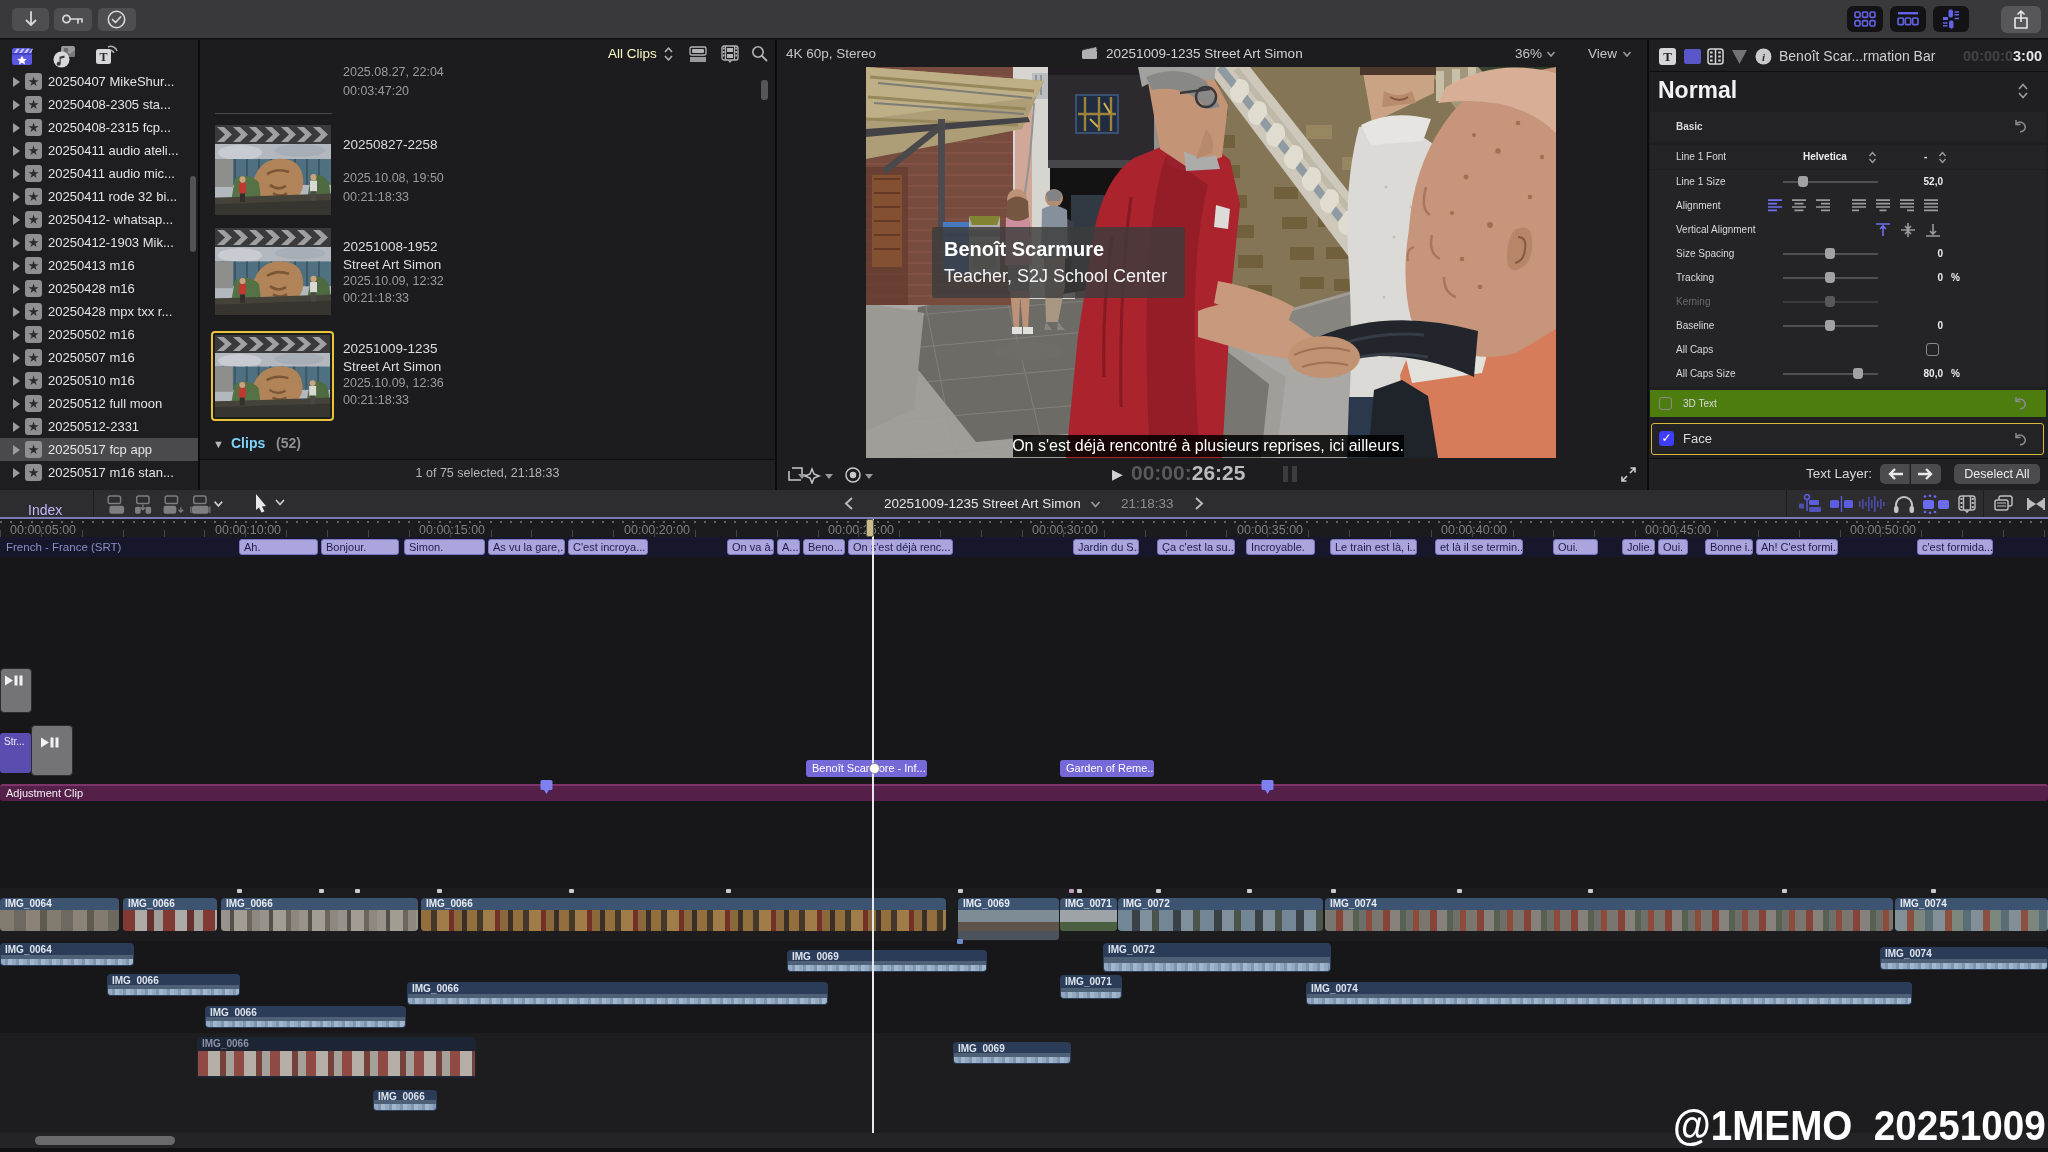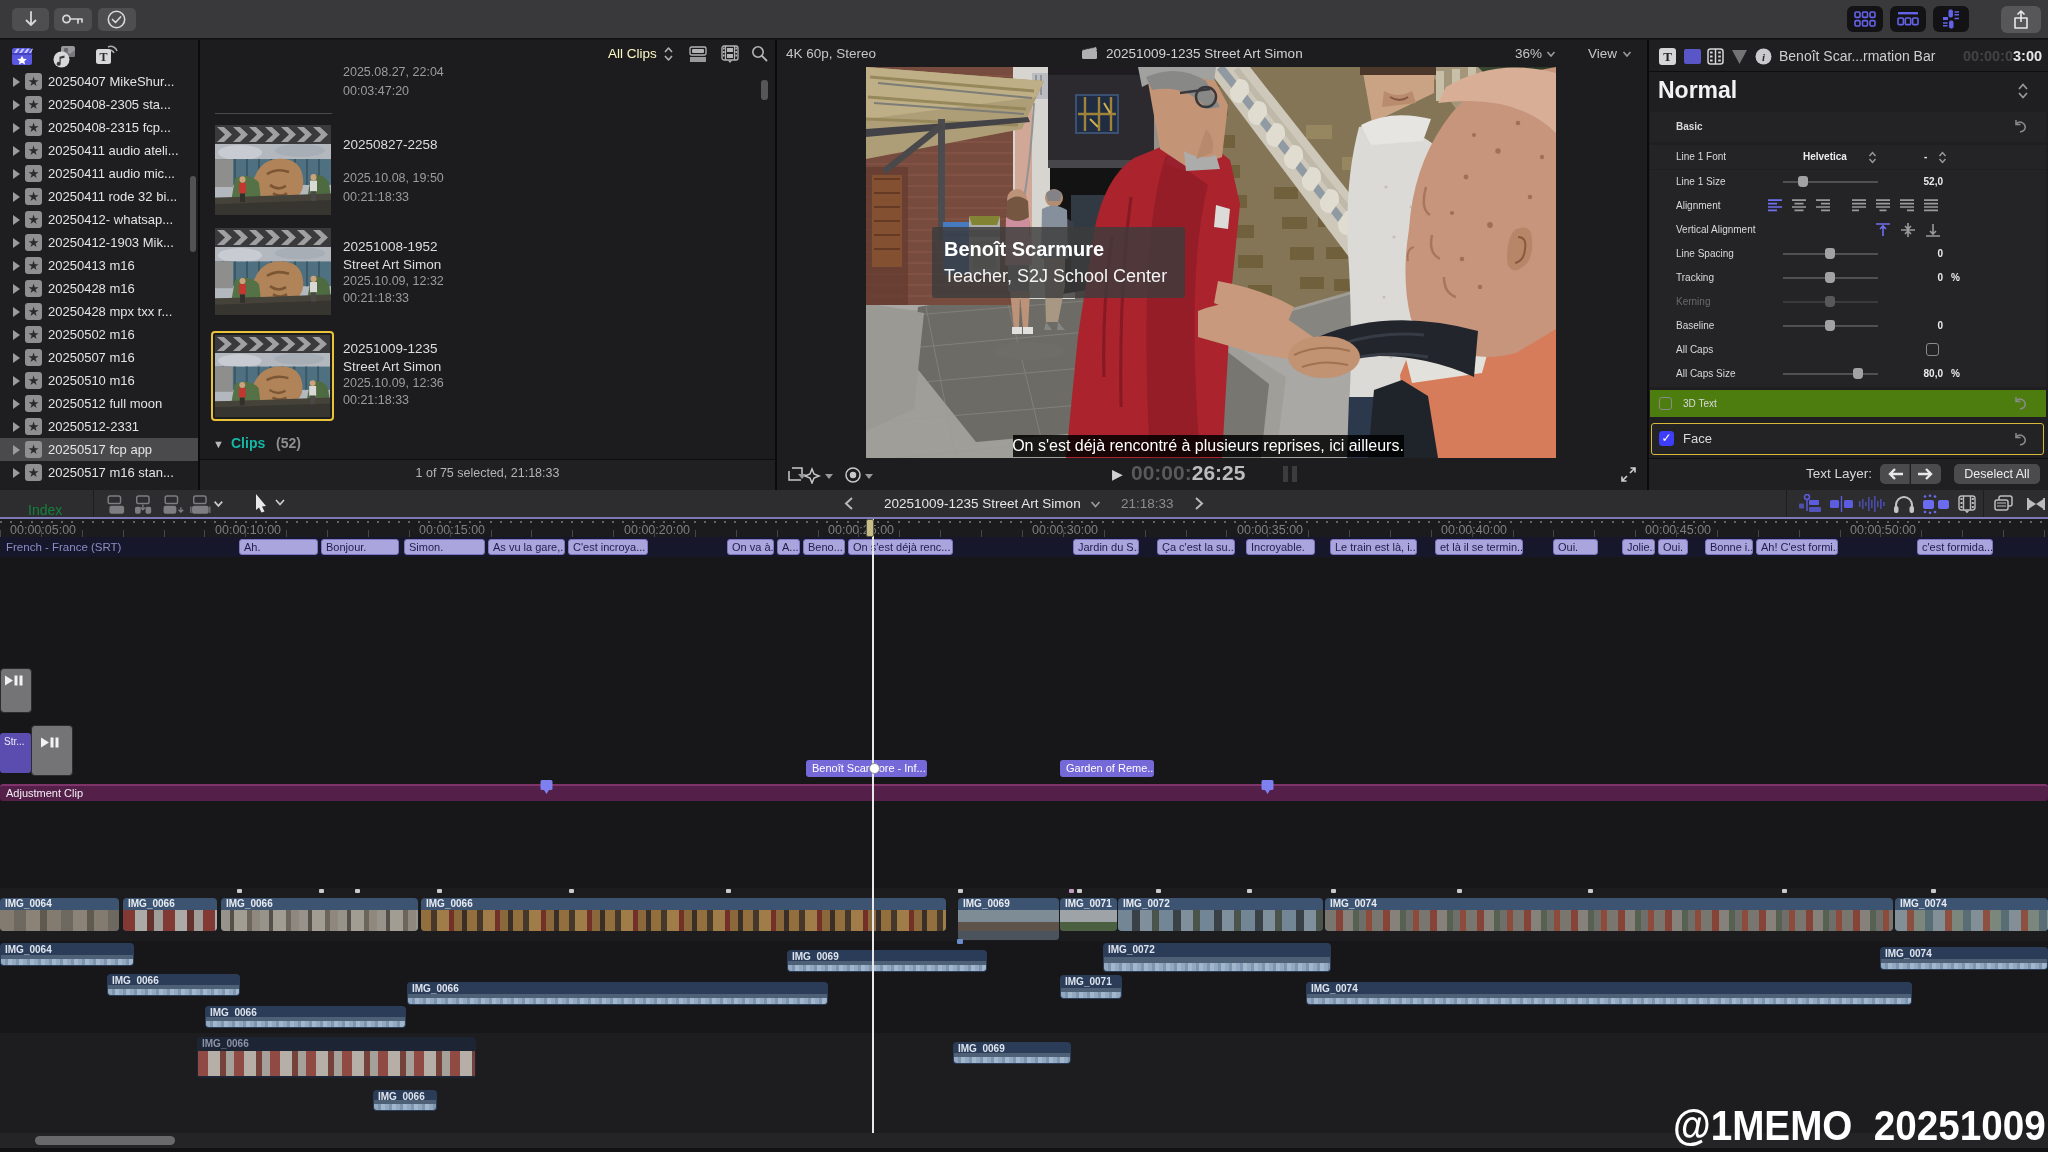--- a/index.html
+++ b/index.html
@@ -290,21 +290,21 @@
 <svg class="a" style="left:215px;top:335px" width="115" height="18" viewBox="0 0 116 19" preserveAspectRatio="none">
     <use href="#chev"></use>
   </svg>
 <svg class="a" style="left:215px;top:353px" width="115" height="64" viewBox="0 0 116 66" preserveAspectRatio="none">
     <use href="#mural"></use>
   </svg>
 <div class="a" style="left:343px;top:340px;color:#dededf;font-size:13.5px;line-height:18px">20251009-1235<br>Street Art Simon</div>
 <div class="a" style="left:343px;top:376px;color:#9c9c9e;font-size:12.5px">2025.10.09, 12:36</div>
 <div class="a" style="left:343px;top:393px;color:#9c9c9e;font-size:12.5px">00:21:18:33</div>
 <div class="a" style="left:213px;top:438px;color:#b8b8ba;font-size:11px">▼</div>
-<div class="a" style="left:231px;top:435px;color:#14b8a6;font-size:14px;font-weight:bold">Clips</div>
+<div class="a" style="left:231px;top:435px;color:#7dd3fc;font-size:14px;font-weight:bold">Clips</div>
 <div class="a" style="left:276px;top:435px;color:#8e8e90;font-size:14px;font-weight:bold">(52)</div>
 <div class="a" style="left:200px;top:459px;width:575px;height:31px;background:#202022;border-top:1px solid #0e0e10"></div>
 <div class="a" style="left:200px;top:466px;width:575px;text-align:center;color:#b4b4b6;font-size:12.5px">1 of 75 selected, 21:18:33</div>
 <div class="a" style="left:761px;top:80px;width:7px;height:20px;background:#565658;border-radius:3px"></div>
 
 <div class="a" style="left:786px;top:46px;color:#c6c6c8;font-size:13.5px">4K 60p, Stereo</div>
 <svg class="a" style="left:1081px;top:46px" width="17" height="14" viewBox="0 0 17 14">
     <rect x="1" y="4" width="15" height="9" rx="1.5" fill="#b0b0b2"></rect>
     <path d="M1 4L15 1l1 3z" fill="#b0b0b2"></path>
     <path d="M2.5 3.6l2.8-.6M6.5 2.8l2.8-.6M10.5 2l2.8-.6" stroke="#3a3a3c" stroke-width="1"></path>
@@ -632,21 +632,21 @@
       <path d="M0 1h14M7 3v10M4 6l3-3 3 3" stroke="#6f6ff0" stroke-width="1.6" fill="none"></path>
     </svg>
 <svg class="a" style="left:251px;top:5px" width="14" height="14" viewBox="0 0 14 14">
       <path d="M0 7h14M7 0v5M7 9v5M4 3l3 3 3-3M4 11l3-3 3 3" stroke="#9a9a9c" stroke-width="1.6" fill="none"></path>
     </svg>
 <svg class="a" style="left:276px;top:5px" width="14" height="14" viewBox="0 0 14 14">
       <path d="M0 13h14M7 1v10M4 8l3 3 3-3" stroke="#9a9a9c" stroke-width="1.6" fill="none"></path>
     </svg>
 </div>
 <div class="insrow" style="top:242px">
-    <span class="lbl">Line Spacing</span>
+    <span class="lbl">Size Spacing</span>
     <div class="slider" style="left:133px;width:95px">
       <div class="thumb" style="left:42px"></div>
     </div>
     <span class="val" style="left:233px">0</span>
   </div>
 <div class="insrow" style="top:266px">
     <span class="lbl">Tracking</span>
     <div class="slider" style="left:133px;width:95px">
       <div class="thumb" style="left:42px"></div>
     </div>
@@ -700,21 +700,21 @@
 <svg class="a" style="left:1887px;top:468px" width="16" height="12" viewBox="0 0 16 12">
     <path d="M16 6H4M8 1L3 6l5 5" stroke="#e8e8ea" stroke-width="2.4" fill="none"></path>
   </svg>
 <svg class="a" style="left:1918px;top:468px" width="16" height="12" viewBox="0 0 16 12">
     <path d="M0 6h12M8 1l5 5-5 5" stroke="#e8e8ea" stroke-width="2.4" fill="none"></path>
   </svg>
 <div class="a" style="left:1954px;top:464px;width:86px;height:20px;background:#4b4b4d;border-radius:5px;color:#ececee;font-size:12.5px;text-align:center;line-height:20px">Deselect All</div>
 
 <div class="a" style="left:0;top:490px;width:2048px;height:27px;background:#2d2d2f"></div>
 <div class="a" style="left:93px;top:490px;width:1px;height:27px;background:#1e1e20"></div>
-<div class="a" style="left:28px;top:502px;color:#15803d;font-size:14px">Index</div>
+<div class="a" style="left:28px;top:502px;color:#c4b5fd;font-size:14px">Index</div>
 <svg class="a" style="left:107px;top:495px" width="124" height="19" viewBox="0 0 130 20">
     <g stroke="#7e7e82" stroke-width="1.5" fill="none">
       <rect x="1" y="1" width="13" height="8" rx="2"></rect>
       <rect x="3" y="12" width="14" height="7" rx="1.5" fill="#7e7e82"></rect>
       <rect x="31" y="1" width="13" height="8" rx="2"></rect>
       <path d="M37.5 10v5M35 13l2.5 2.5L40 13" stroke-width="1.4"></path>
       <rect x="30" y="13" width="4.5" height="6" rx="1" fill="#7e7e82"></rect>
       <rect x="41" y="13" width="4.5" height="6" rx="1" fill="#7e7e82"></rect>
       <rect x="61" y="1" width="13" height="8" rx="2"></rect>
       <rect x="60" y="12" width="12" height="7" rx="1.5" fill="#7e7e82"></rect>

